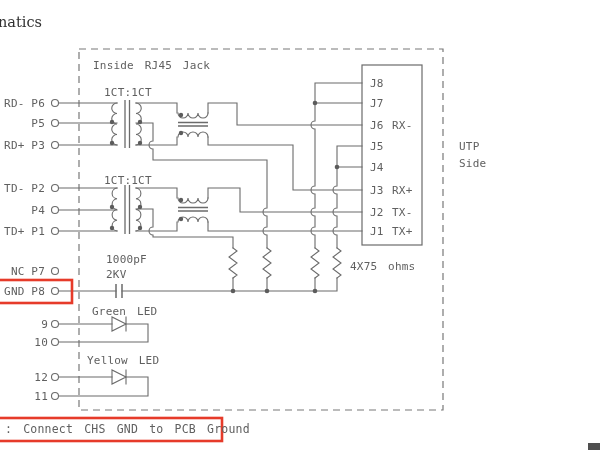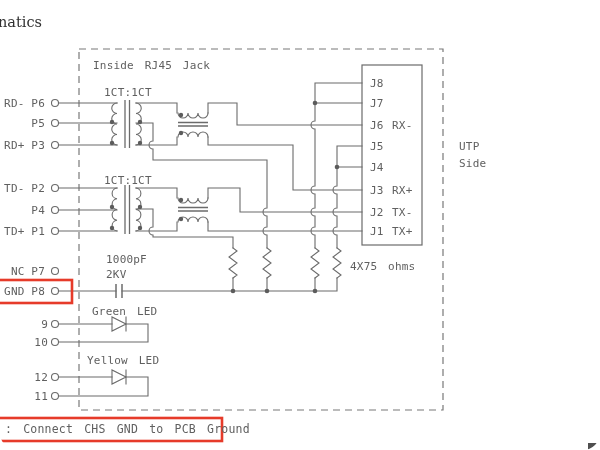--- a/index.html
+++ b/index.html
@@ -1,17 +1,17 @@
 <!DOCTYPE html>
 <html><head>
 <meta charset="utf-8">
 <style>
   html,body{margin:0;padding:0;background:#ffffff;}
   .stage{position:relative;width:600px;height:450px;background:#fff;overflow:hidden;
-         font-family:"DejaVu Sans Mono","Liberation Mono",monospace;border-radius:17px;}
+         font-family:"DejaVu Sans Mono","Liberation Mono",monospace;}
   svg text{font-family:"DejaVu Sans Mono","Liberation Mono",monospace;}
   .lbl{font-size:11px;fill:#606060;letter-spacing:0.2px;}
   .lbl-ws{word-spacing:4px;}
   .corner-serif{font-family:"DejaVu Serif","Liberation Serif",serif;font-size:14.5px;fill:#303030;}
   .wire{stroke:#6b6b6b;stroke-width:1.1;fill:none;stroke-linecap:square;}
   .wire2{stroke:#6b6b6b;stroke-width:1.3;fill:none;}
   .dashed{stroke:#787878;stroke-width:1.2;fill:none;stroke-dasharray:7 5;}
   .dot{fill:#5c5c5c;stroke:none;}
   .pincircle{fill:#ffffff;stroke:#6b6b6b;stroke-width:1.1;}
   .jbox{fill:none;stroke:#6b6b6b;stroke-width:1.2;}

